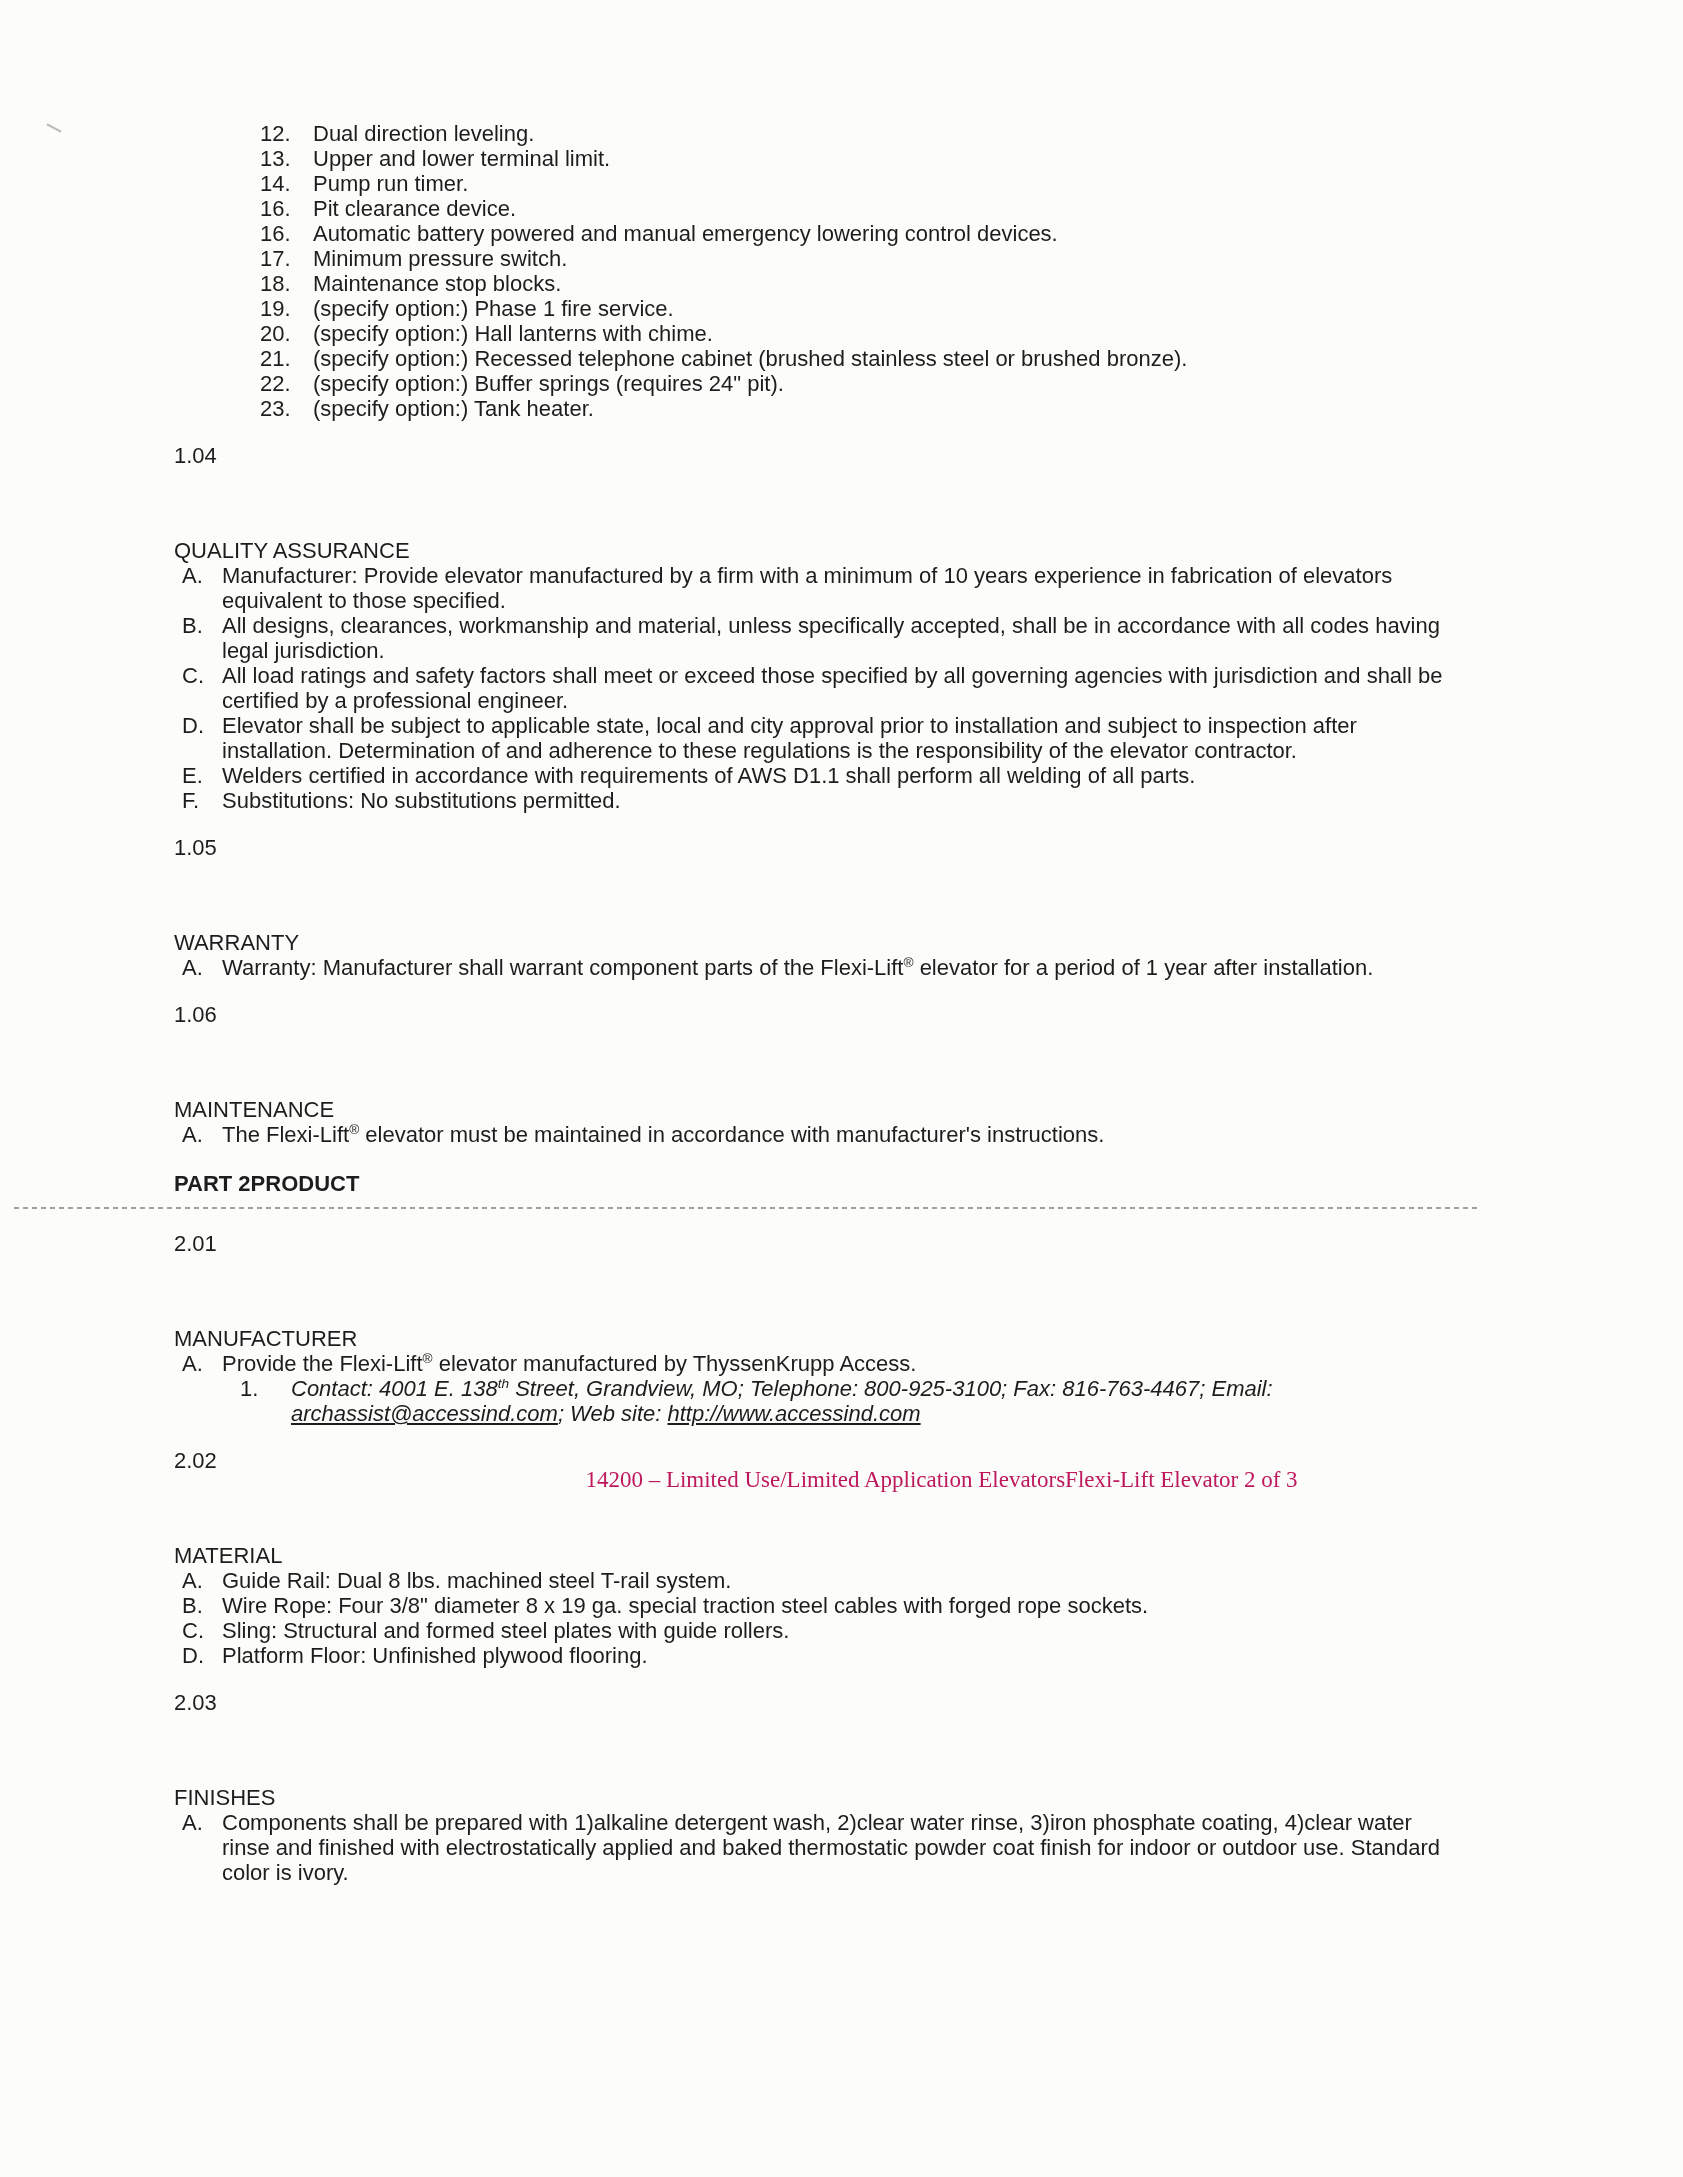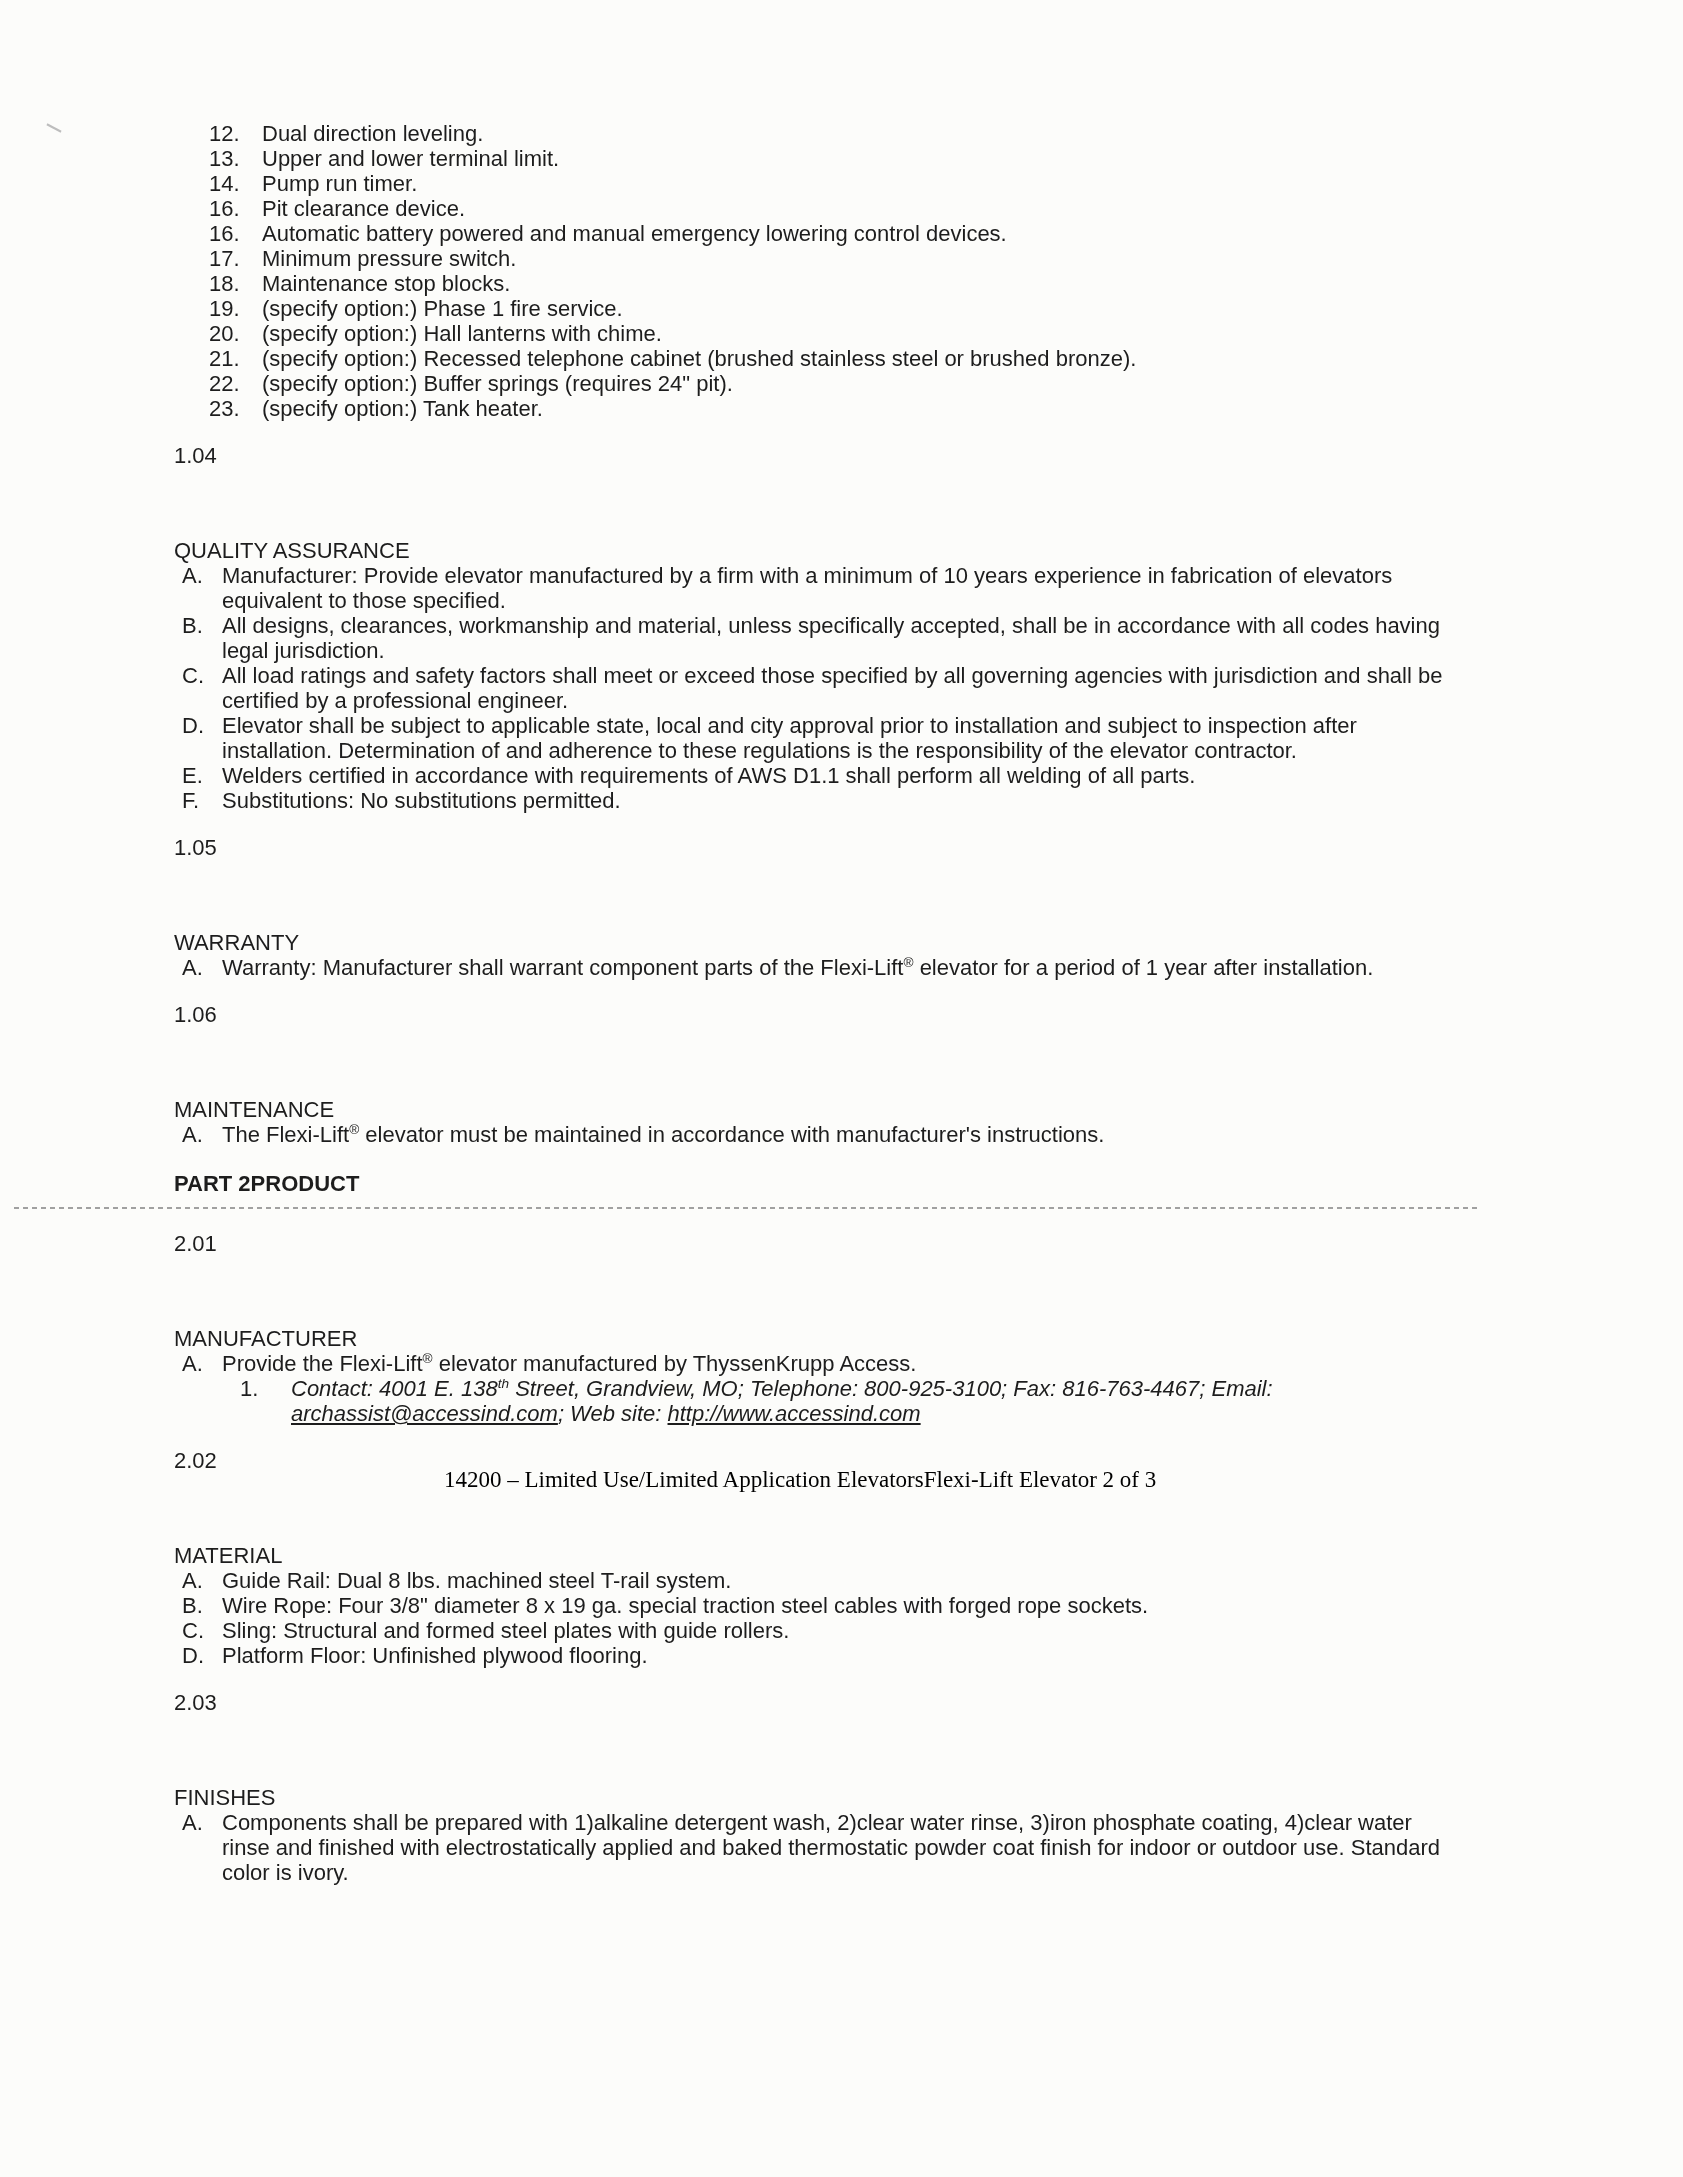--- a/index.html
+++ b/index.html
@@ -14,21 +14,21 @@
   }
   .content {
     position: absolute;
     left: 174px;
     top: 121px;
     width: 1277px;
     font-size: 22px;
     line-height: 25px;
   }
   
-  .list-block { margin-left: 35px; }
+  .list-block { margin-left: 86px; }
   .list-row { display: flex; }
   .list-num { flex: 0 0 53px; }
   .list-text { flex: 1; }
   
   .section { margin-top: 22px; }
   .section-head { display: flex; flex-direction: column; }
   .section-num { flex: 0 0 95px; }
   .item { display: flex; margin-left: 8px; }
   .item-label { flex: 0 0 40px; }
   .item-body { flex: 1; }
@@ -48,24 +48,24 @@
   }
   .sup { font-size: 0.62em; vertical-align: super; line-height: 0; }
   .u { text-decoration: underline; }
   
   .footer {
     position: absolute;
     left: 444px;
     right: 244px;
     top: 1467px;
     display: flex;
-    justify-content: flex-start;
+    justify-content: center;
     font-family: "Liberation Serif", "DejaVu Serif", serif;
     font-size: 23px;
-    color: #000000;
+    color: #be185d;
   }
   
   .artifact-dash {
     position: absolute;
     left: 46px;
     top: 127px;
     width: 16px;
     height: 2px;
     background: #bdbdbd;
     transform: rotate(28deg);

